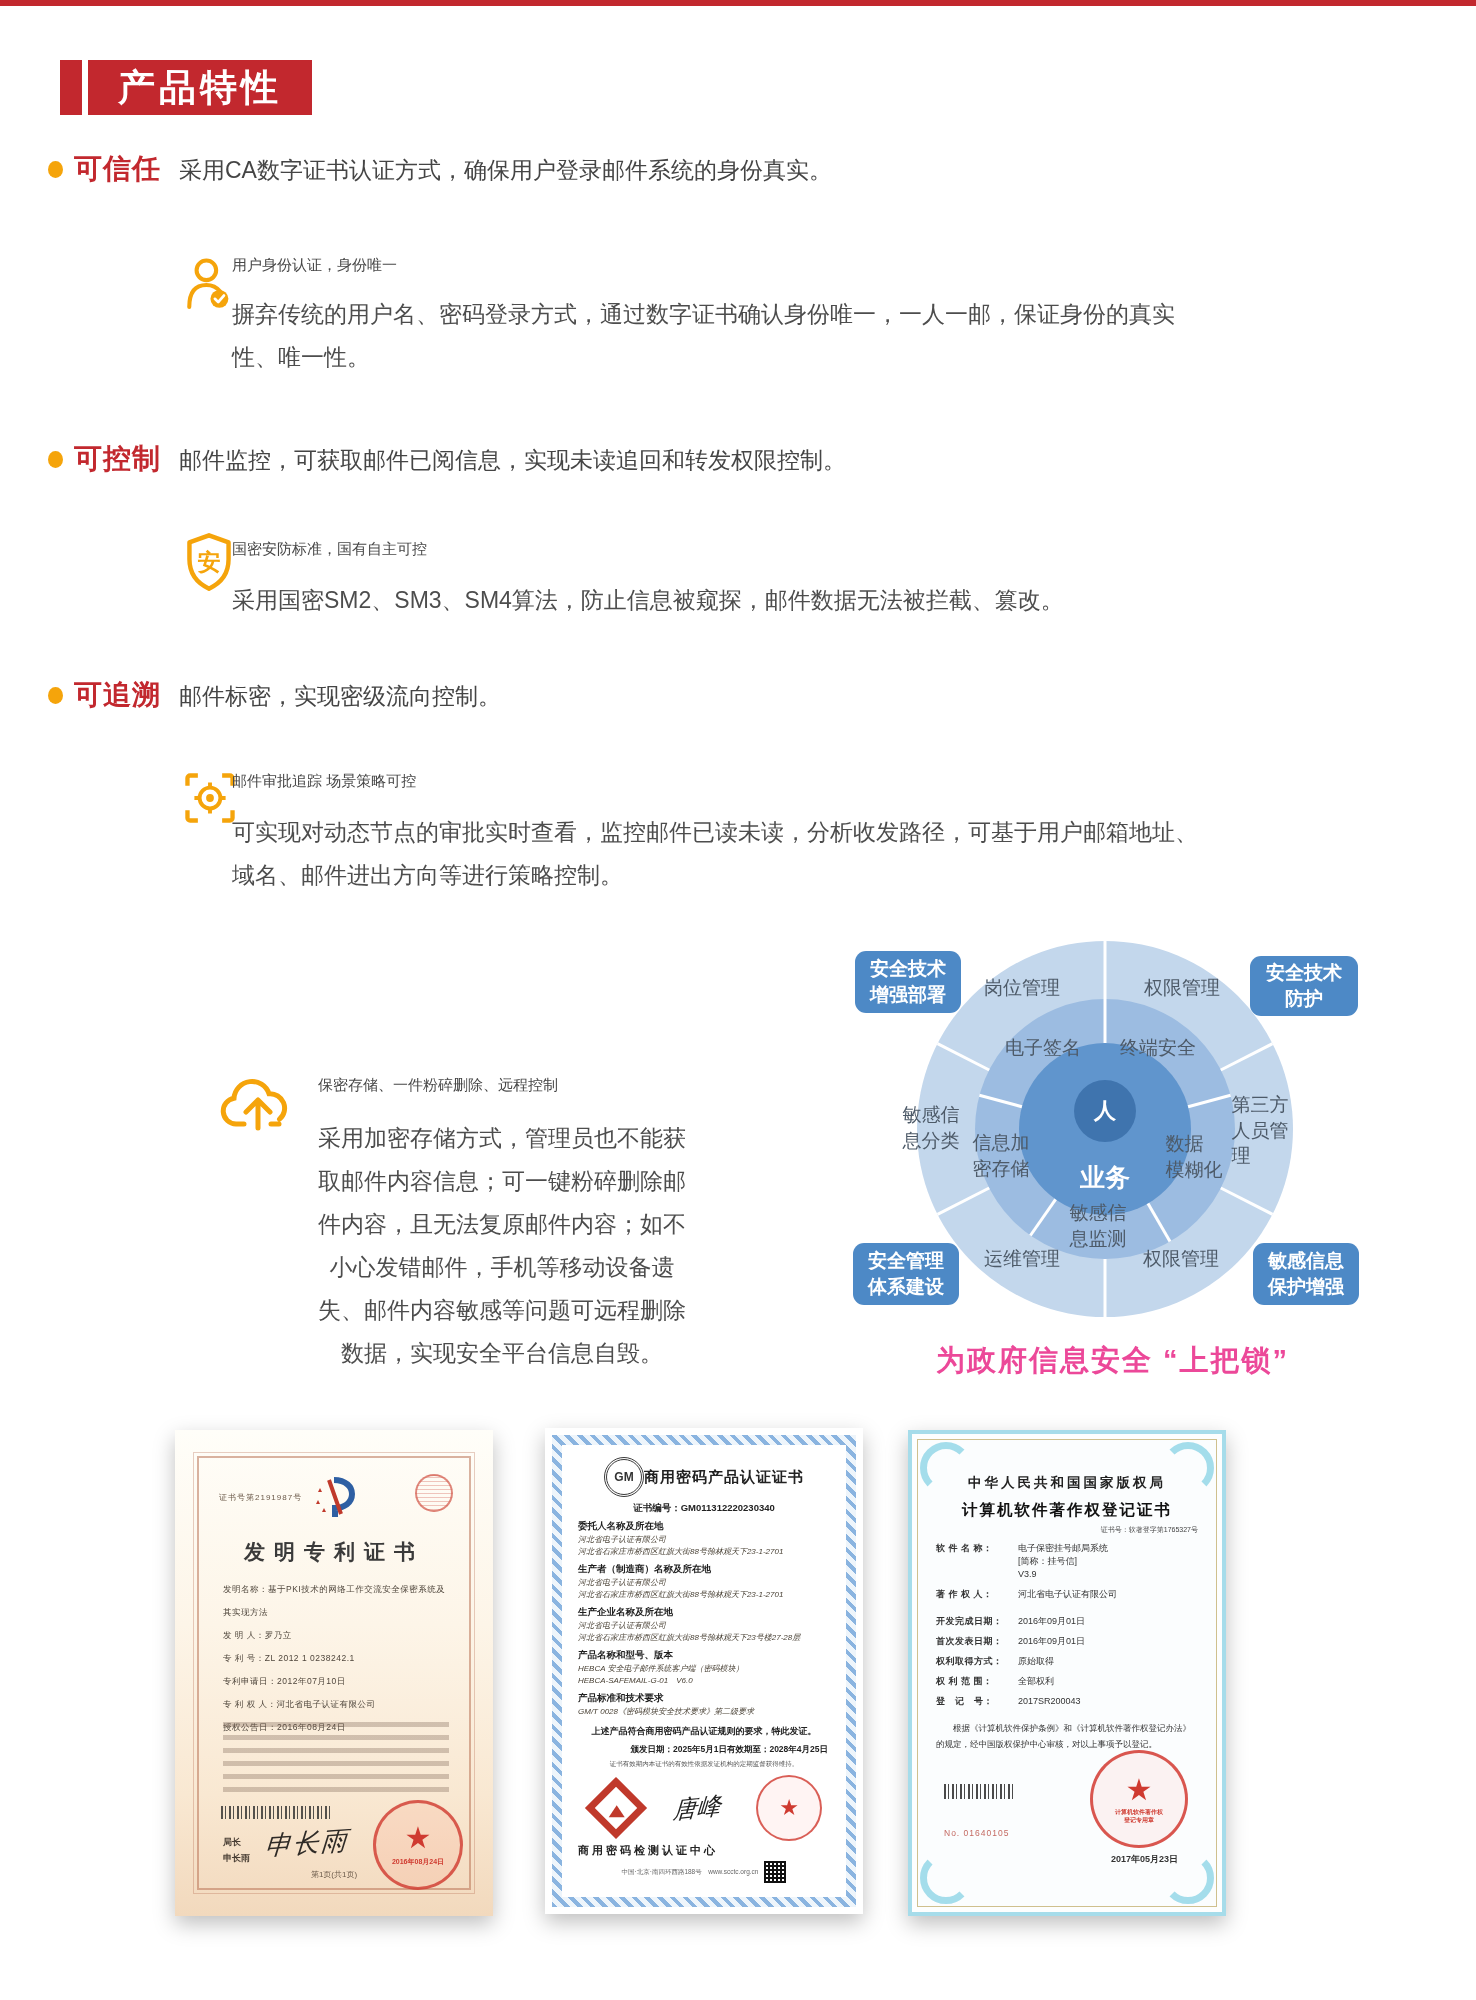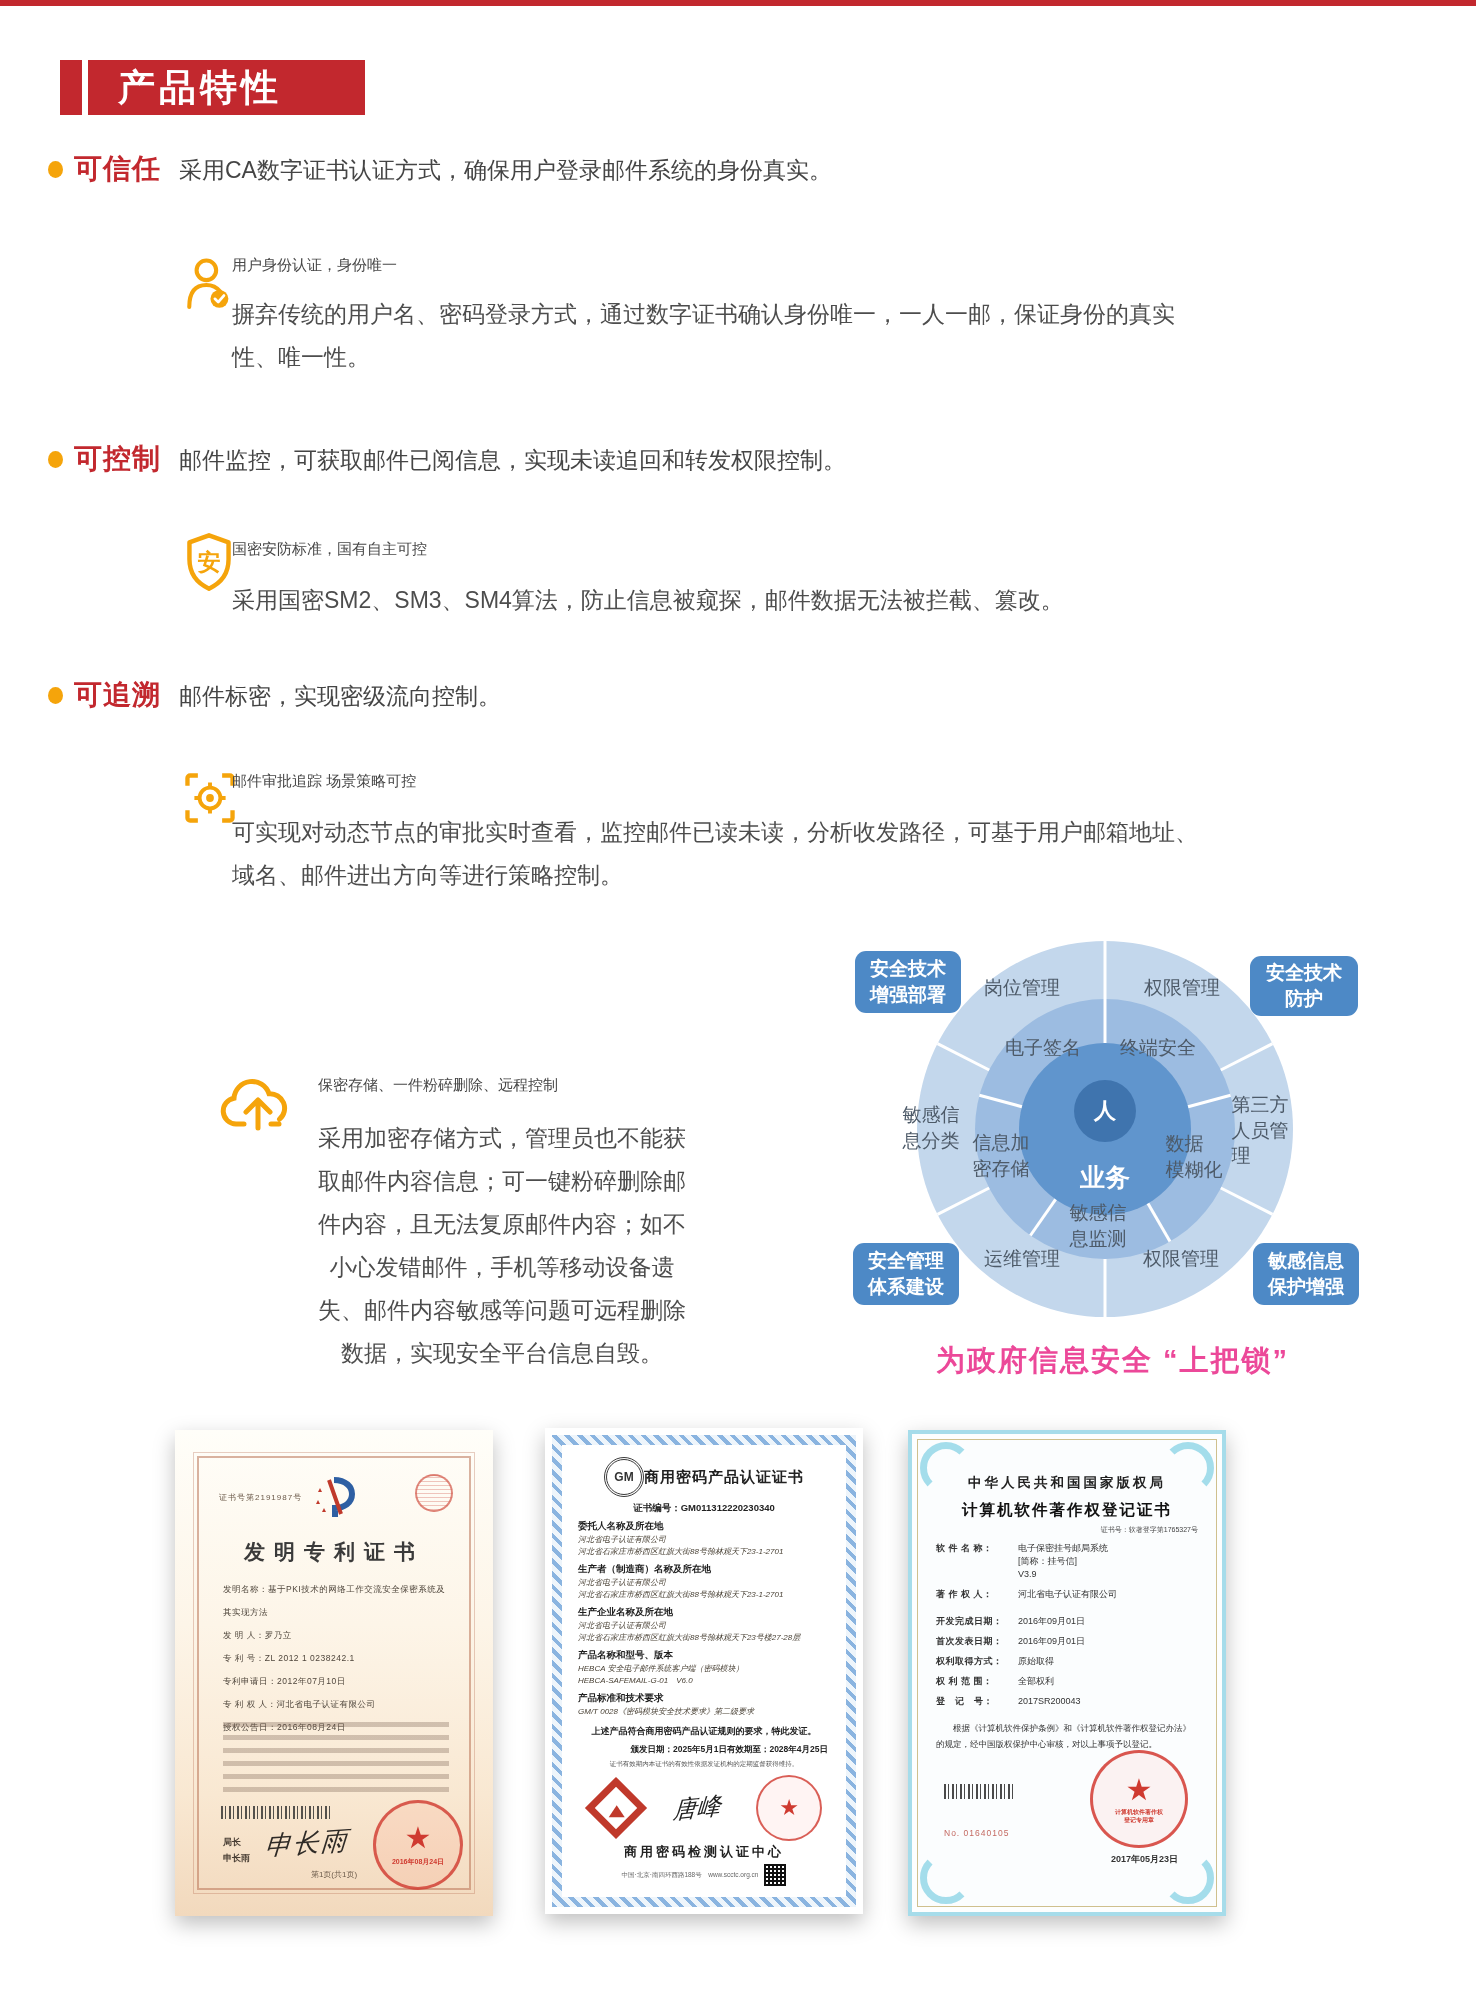--- a/index.html
+++ b/index.html
@@ -1,21 +1,21 @@
 <!DOCTYPE html>
 <html><head>
 <meta charset="utf-8">
 <style>
   html,body{margin:0;padding:0;background:#fff;}
   .page{position:relative;width:1476px;height:2000px;background:#fff;overflow:hidden;
         font-family:"Liberation Sans",sans-serif;color:#4a4a4a;}
   .topstrip{position:absolute;left:0;top:0;width:100%;height:6px;background:#c2282e;}
   
   .hbar{position:absolute;left:60px;top:60px;width:22px;height:55px;background:#c2282e;}
-  .hbox{position:absolute;left:88px;top:60px;width:277px;height:55px;background:#c2282e;
+  .hbox{position:absolute;left:88px;top:60px;width:224px;height:55px;background:#c2282e;
         color:#fff;font-size:37px;font-weight:bold;line-height:55px;padding-left:30px;
         letter-spacing:4px;box-sizing:border-box;}
   
   .f-row{position:absolute;left:48px;display:flex;align-items:center;}
   .dot{width:15px;height:17px;border-radius:50%;background:#f5a40b;margin-right:11px;flex:0 0 auto;}
   .f-name{font-size:28px;font-weight:bold;color:#c2282e;letter-spacing:1px;}
   .f-sum{font-size:23px;color:#454545;margin-left:18px;padding-top:2px;}
   .f-icon{position:absolute;}
   .d-title{position:absolute;font-size:15px;color:#474747;}
   .d-body{position:absolute;font-size:23px;color:#4d4d4d;line-height:43px;white-space:pre-line;}
@@ -77,21 +77,21 @@
   .c2-dates{display:flex;justify-content:flex-end;font-size:8.5px;font-weight:bold;color:#222;
             margin-top:6px;padding:0 2px;}
   .c2-note{font-size:6.5px;color:#555;text-align:center;margin-top:4px;}
   .c2-row{display:flex;align-items:center;justify-content:space-between;margin-top:8px;padding:0 8px;height:62px;}
   .c2-diamond{width:30px;height:30px;border:7px solid #c0392b;transform:rotate(45deg);margin-left:8px;}
   .c2-diamond i{display:block;width:0;height:0;margin:4px auto 0;border:8px solid transparent;
                 border-bottom:12px solid #c0392b;transform:rotate(-45deg);}
   .c2-sig{font-size:24px;color:#222;font-style:italic;transform:rotate(-6deg) skewX(-10deg);}
   .c2-seal{width:62px;height:62px;border:2px solid rgba(207,58,48,.8);font-size:22px;
            background:rgba(255,120,100,.08);}
-  .c2-org{text-align:center;font-size:13px;font-weight:bold;color:#222;letter-spacing:3px;margin-top:4px;}
+  .c2-org{font-size:11px;font-weight:bold;color:#222;letter-spacing:3px;margin-top:4px;}
   .c2-footer{display:flex;align-items:center;justify-content:center;gap:6px;margin-top:3px;}
   .c2-footer span.t{font-size:6.5px;color:#666;}
   .c2-qr{width:22px;height:22px;background:
          repeating-linear-gradient(0deg,#111 0 2px,transparent 2px 4px),
          repeating-linear-gradient(90deg,#111 0 2px,#fff 2px 4px);}
   
   .cert3{left:908px;background:#fbfdfe;border:4px solid #a6dcea;
          box-shadow:inset 0 0 0 5px #fdfefe,inset 0 0 0 6px #cfc08e,0 8px 20px rgba(0,0,0,.25);
          padding:26px 24px 0 24px;}
   .c3corner{position:absolute;width:38px;height:38px;border:7px solid #8fd4e6;border-radius:50%;

